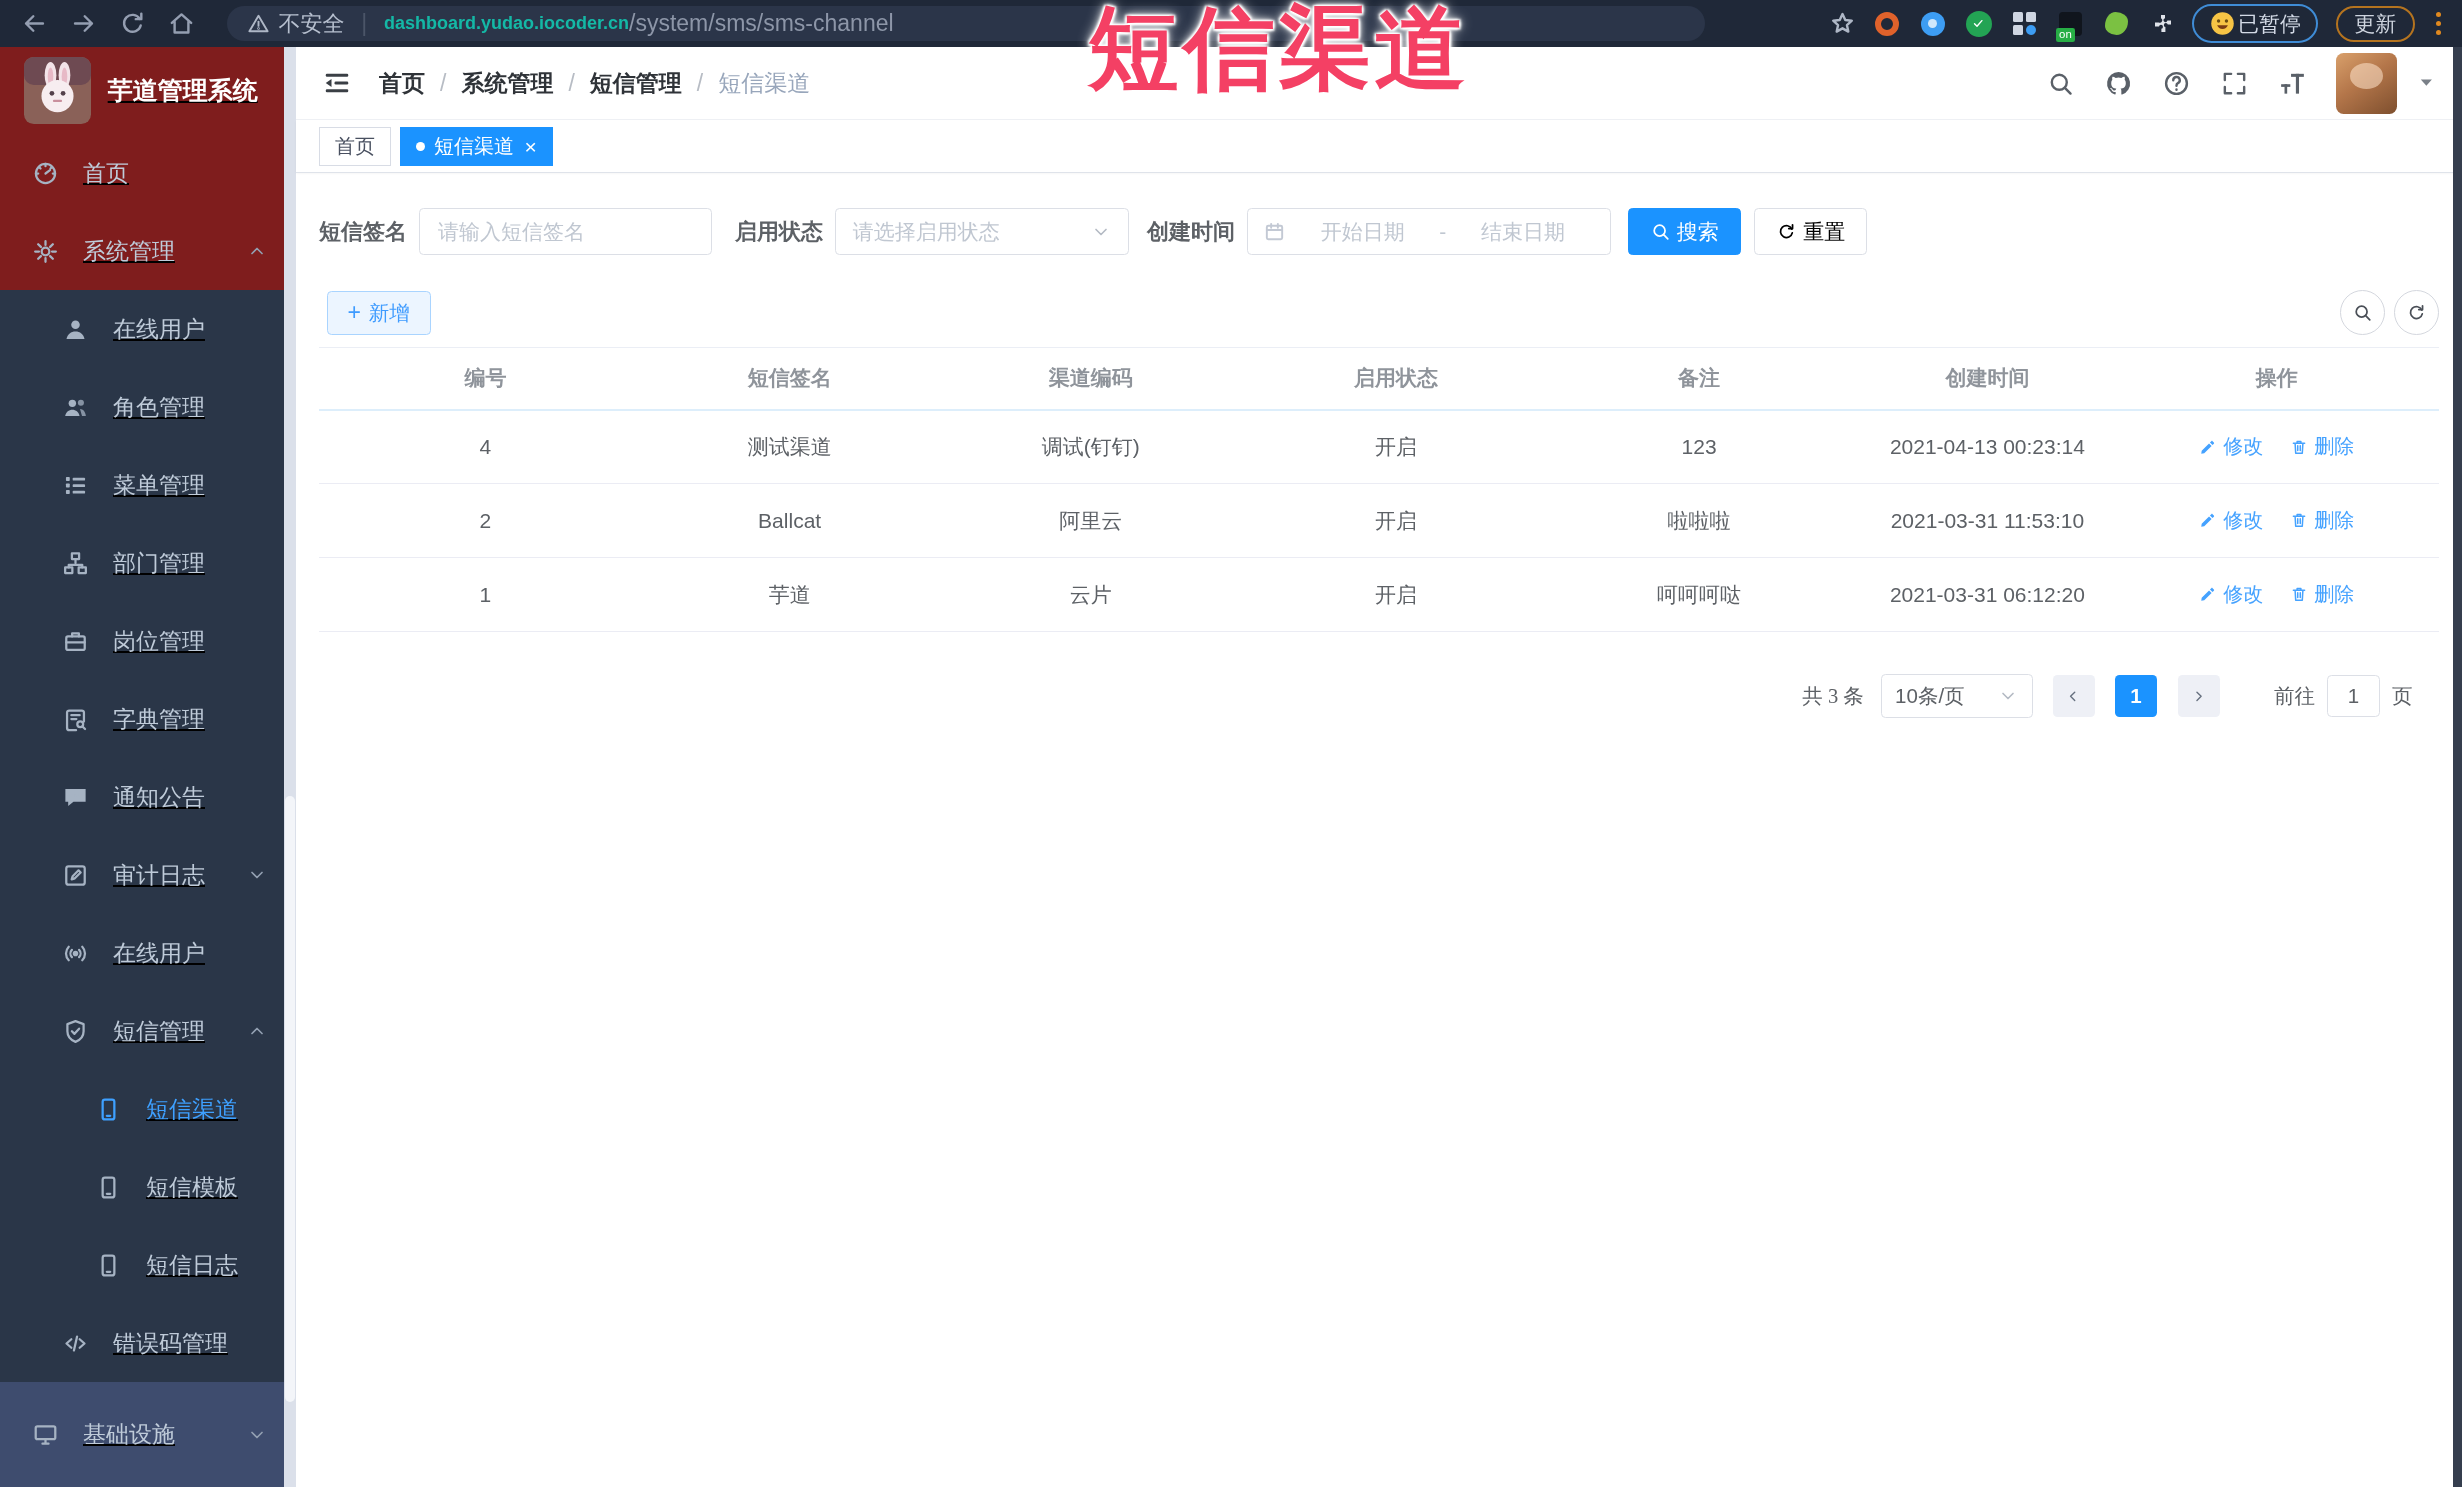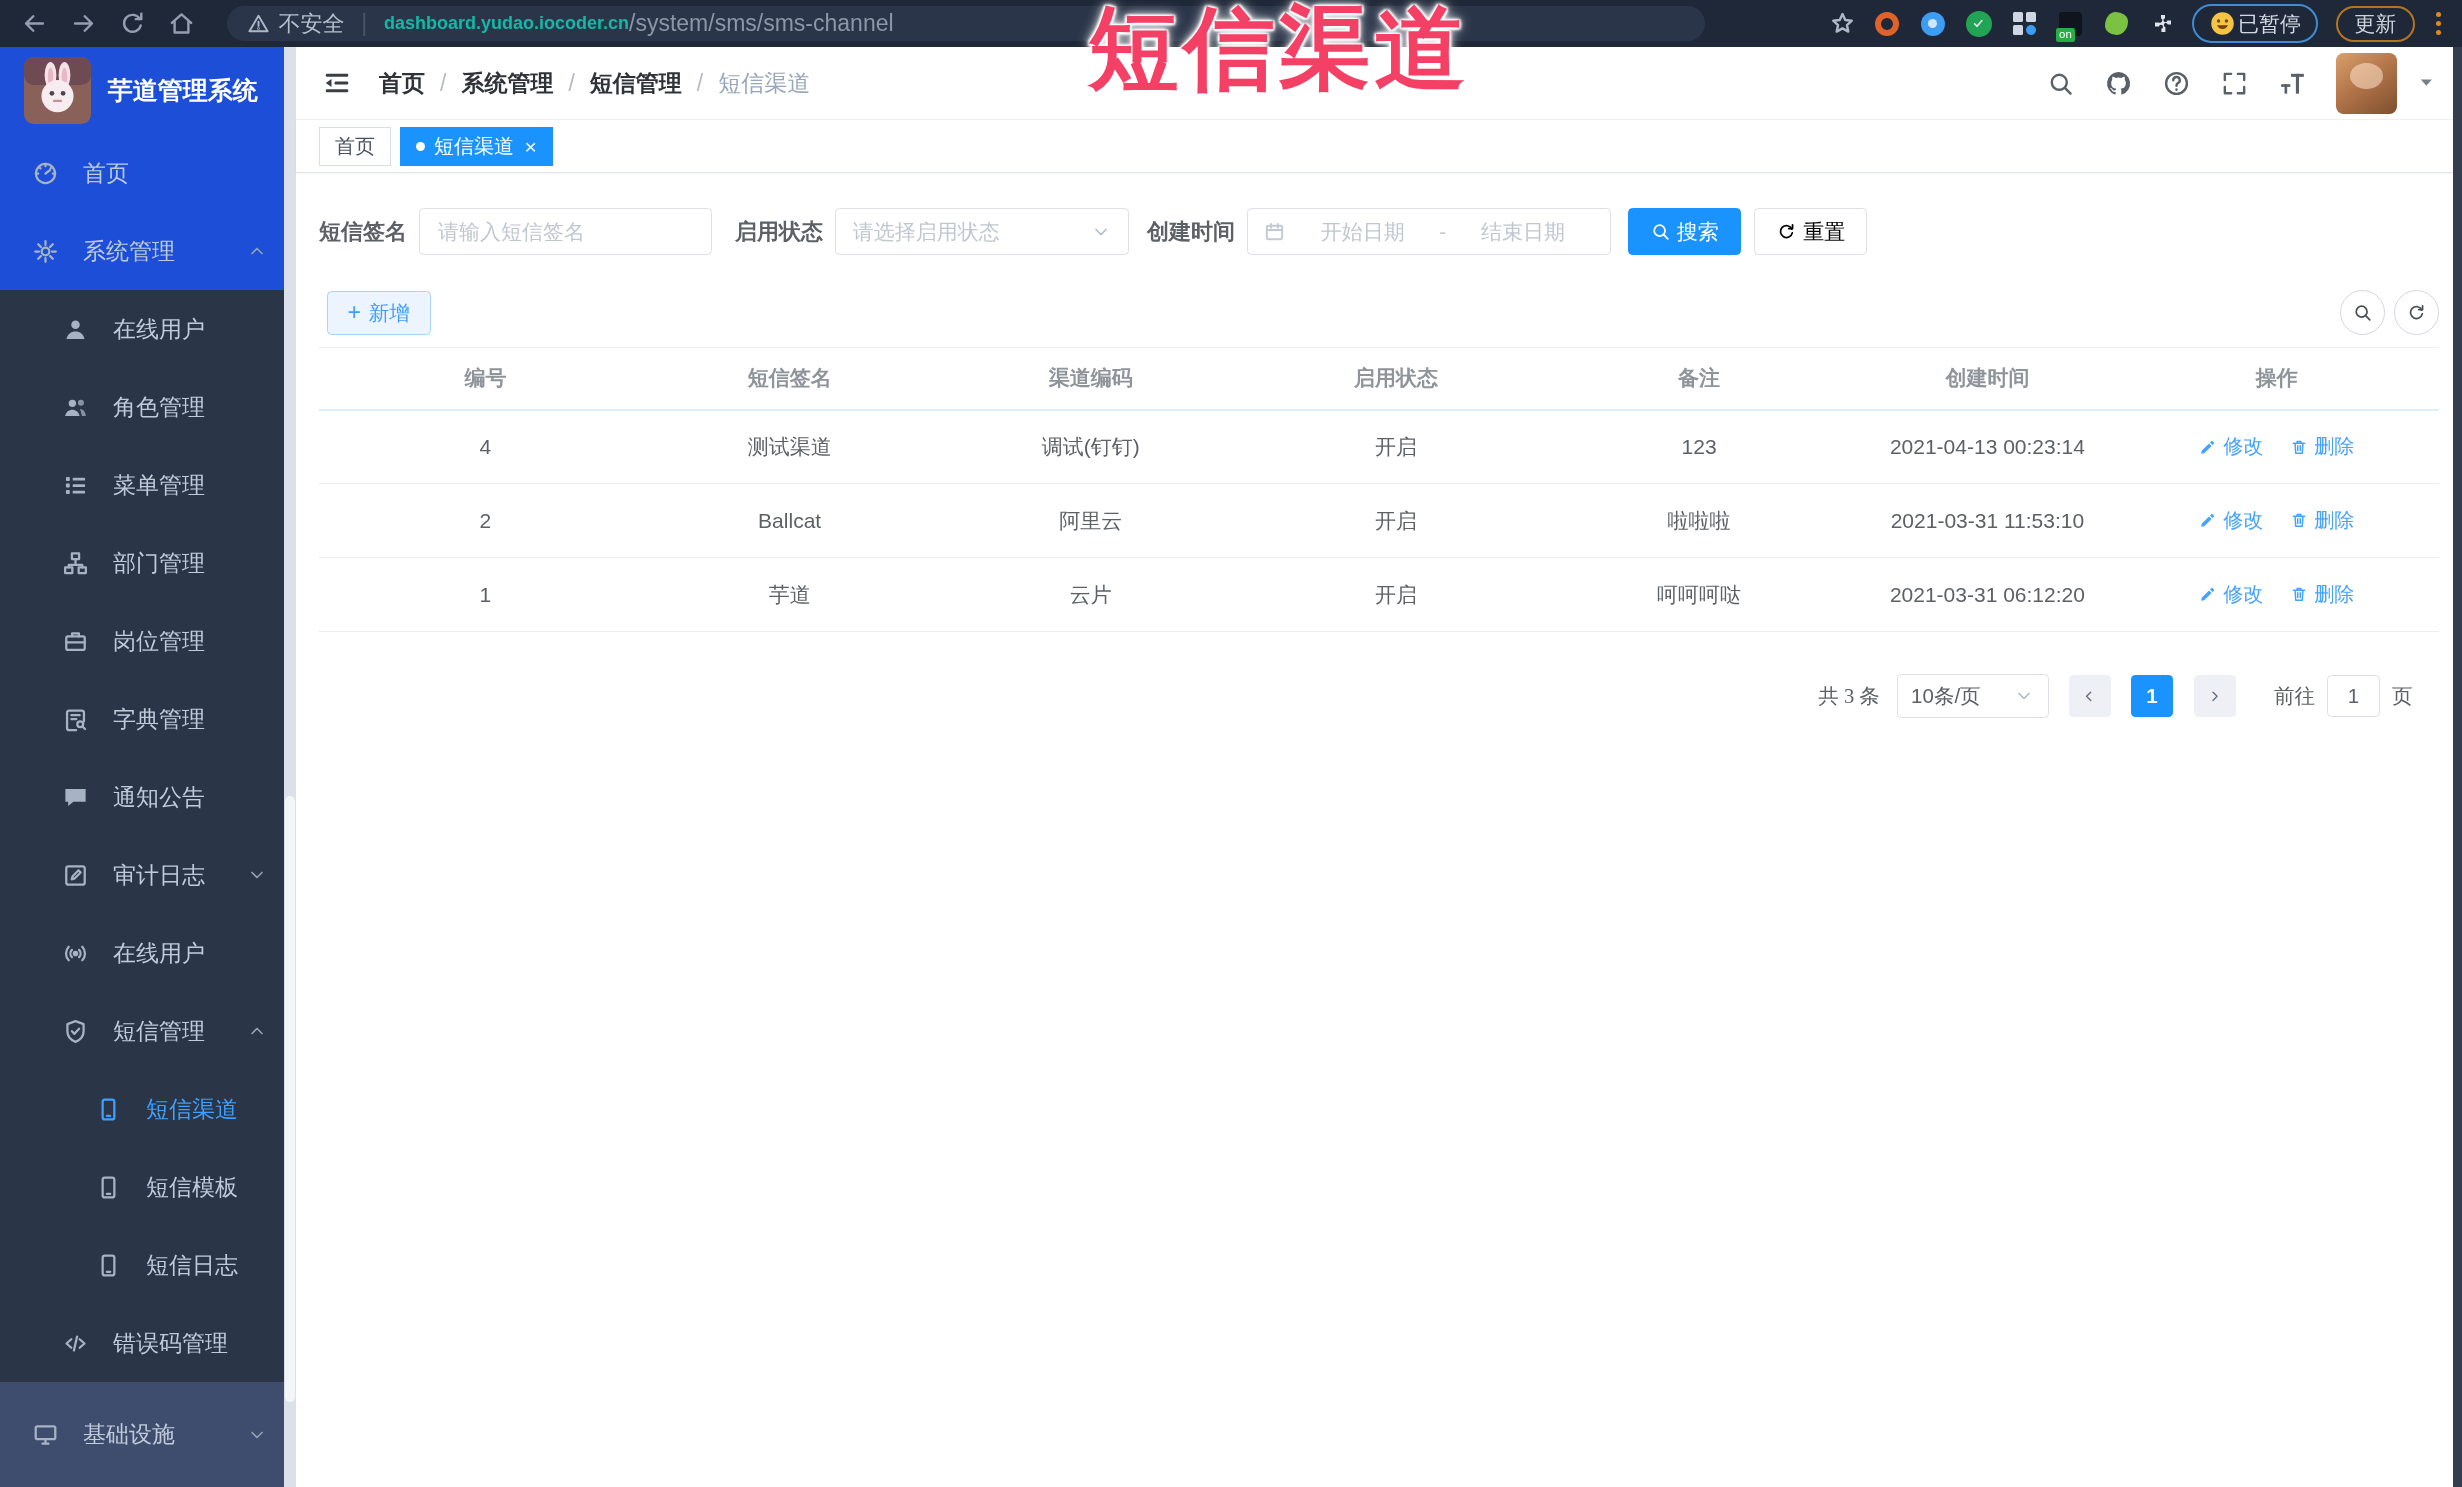--- a/index.html
+++ b/index.html
@@ -39,21 +39,21 @@
   .chip-paused { display:flex; align-items:center; gap:2px; height:39px; padding:0 15px; border:2.3px solid #3f8cd6; border-radius:21px; color:#d3dae6; font-size:21px; white-space:nowrap; }
   .smiley { width:27px; height:27px; }
   .chip-update { display:flex; align-items:center; height:36px; padding:0 16.7px; border:2.3px solid #b5741f; border-radius:20px; color:#ced4de; font-size:21px; margin-left:4.5px; white-space:nowrap; }
   .kebab { display:flex; flex-direction:column; gap:3.8px; margin:0 10.6px 0 7.6px; }
   .kebab i { width:5.3px; height:5.3px; border-radius:50%; background:#e0891f; }
 
   
   .app { position:absolute; top:47px; left:0; right:0; bottom:0; display:flex; }
 
   
-  .sidebar { width:296px; flex:none; background:#1d4ed8; position:relative; overflow:hidden; }
+  .sidebar { width:296px; flex:none; background:#7f1d1d; position:relative; overflow:hidden;text-decoration:underline; }
   .logo-row { height:87px; display:flex; align-items:center; padding-left:24px; gap:16.7px; }
   .logo-img { width:67px; height:67px; flex:none; }
   .app-title { color:#ffffff; font-size:25px; font-weight:700; white-space:nowrap; }
   .menu-item { height:78px; display:flex; align-items:center; font-size:23px; color:#bfcbd9; position:relative; cursor:pointer; white-space:nowrap; }
   .menu-item .mi { width:27px; height:27px; margin-right:24px; color:#a6b3c3; flex:none; }
   .lv1 { padding-left:32px; }
   .lv2 { padding-left:62px; background:#2a3648; }
   .lv3 { padding-left:95px; background:#2a3648; }
   .chev { position:absolute; right:29px; width:20px; height:20px; color:#93a0b2; }
   .menu-item.active { color:#3ea0ff; }
@@ -112,21 +112,21 @@
   .grid td { height:74px; font-size:21px; color:#5d6166; border-bottom:0.8px solid #ebecf4; text-align:center; }
   .op-link { color:#45a2ff; font-size:20px; display:inline-flex; align-items:center; gap:6px; margin:0 10.6px; cursor:pointer; white-space:nowrap; }
   .op-ic { width:18px; height:18px; }
 
   .pagination { display:flex; align-items:center; justify-content:flex-end; margin:42px 26.5px 0 0; font-size:20.5px; color:#5d6166; }
   .pg-total { margin-right:16.7px; white-space:nowrap;font-family:Liberation Serif, serif; }
   .pg-size { width:152px; height:44px; border:0.8px solid #dcdfe6; border-radius:4.5px; display:flex; align-items:center; justify-content:space-between; padding:0 13.6px; margin-right:20px; cursor:pointer; white-space:nowrap; }
   .pg-btn { width:42px; height:42px; border-radius:4.5px; background:#eef0f6; color:#66707f; display:flex; align-items:center; justify-content:center; margin-right:20.5px; cursor:pointer; }
   .pg-btn svg { width:16.7px; height:16.7px; }
   .pg-page { width:42px; height:42px; border-radius:4.5px; background:#1b93ff; color:#fff; font-weight:700; display:flex; align-items:center; justify-content:center; margin-right:20.5px; cursor:pointer; }
-  .pg-goto { margin-left:18px; white-space:nowrap; }
+  .pg-goto { margin-left:34px; white-space:nowrap; }
   .pg-input { width:53px; height:42px; border:0.8px solid #dcdfe6; border-radius:4.5px; text-align:center; font-size:20.5px; color:#5d6166; margin:0 12px; outline:none; }
 
   
   .overlay-title { position:absolute; left:1088px; top:-12px; z-index:60; font-size:91px; font-weight:700; letter-spacing:4.5px; color:#f44064;
     text-shadow: 0 0 7.6px #fff, 0 0 13.6px #fff, 1.5px 1.5px 2.3px #fff, -1.5px -1.5px 2.3px #fff, 1.5px -1.5px 2.3px #fff, -1.5px 1.5px 2.3px #fff; white-space:nowrap; }
 
   
   .win-scroll { position:absolute; right:0; top:47px; width:9px; height:1441px; background:#353e4e; }
 </style>
 </head>

